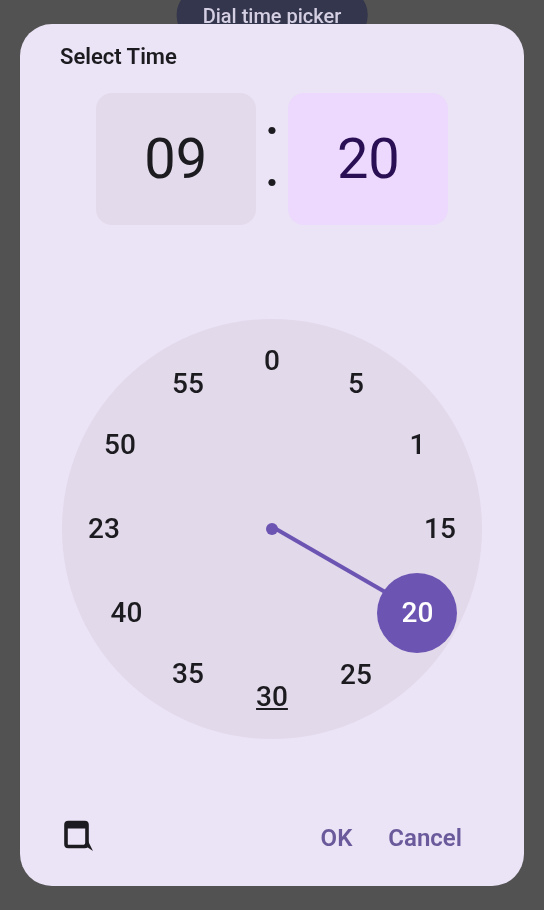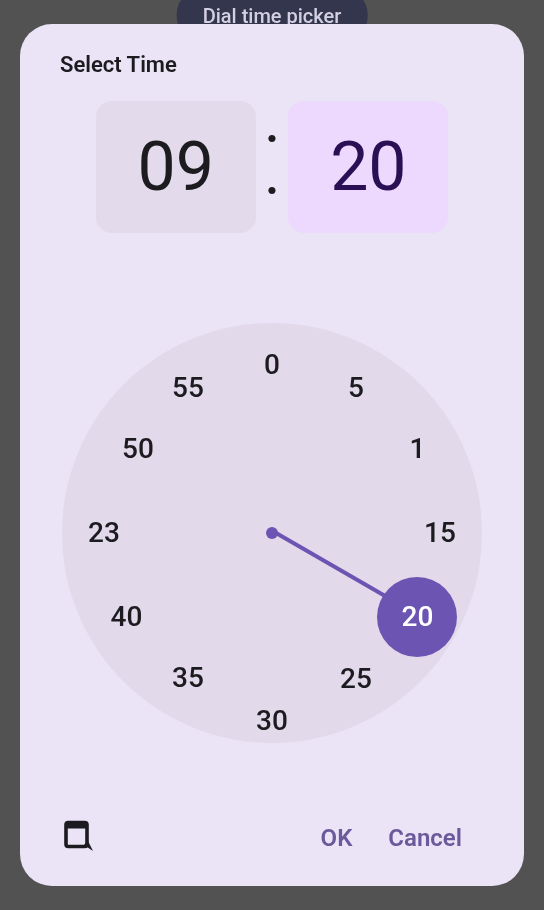--- a/index.html
+++ b/index.html
@@ -41,21 +41,21 @@
   .dialog {
     position: absolute;
     left: 20px;
     right: 20px;
     top: 24px;
     bottom: 24px;
     background: var(--dialog-bg);
     border-radius: 32px;
     display: flex;
     flex-direction: column;
-    padding: 28px 22px 20px 22px;
+    padding: 20px 22px 20px 22px;
     box-sizing: border-box;
   }
   .title {
     font-size: 22px;
     font-weight: 600;
     color: var(--text);
     padding-left: 18px;
     margin-bottom: 24px;
   }
   .time-row {
@@ -64,21 +64,21 @@
     justify-content: center;
     gap: 8px;
   }
   .time-box {
     width: 160px;
     height: 132px;
     border-radius: 16px;
     display: flex;
     align-items: center;
     justify-content: center;
-    font-size: 68px;
+    font-size: 56px;
     font-weight: 400;
     line-height: 1;
   }
   .time-box.hours {
     background: var(--subtle);
     color: var(--text);
   }
   .time-box.minutes {
     background: var(--accent-bg);
     color: var(--accent-fg);
@@ -192,25 +192,25 @@
       <div class="hand-center"></div>
       <div class="hand" id="hand" style="transform: rotate(-60deg); height: 168px;"></div>
       <div class="knob" id="knob" style="left: 355.492px; top: 294px;"></div>
 
     <div class="tick" style="left: 210px; top: 42px;">0</div>
         <div class="tick" style="left: 294px; top: 64.5077px;">5</div>
         <div class="tick" style="left: 355.492px; top: 126px;">1</div>
         <div class="tick" style="left: 378px; top: 210px;">15</div>
         <div class="tick selected" style="left: 355.492px; top: 294px;">20</div>
         <div class="tick" style="left: 294px; top: 356px;">25</div>
-        <div class="tick" style="left: 210px; top: 398px;">30</div>
+        <div class="tick" style="left: 210px; top: 378px; text-decoration: underline;">30</div>
         <div class="tick" style="left: 126px; top: 355.492px;">35</div>
         <div class="tick" style="left: 64.5077px; top: 294px;">40</div>
         <div class="tick" style="left: 42px; top: 210px;">23</div>
-        <div class="tick" style="left: 76px; top: 126px;">50</div>
+        <div class="tick" style="left: 58px; top: 126px;">50</div>
         <div class="tick" style="left: 126px; top: 64.5077px;">55</div>
       </div>
   </div>
 
   <div class="actions">
     <span class="mode-icon">
       <svg width="36" height="36" viewBox="0 0 24 24" fill="none">
         <rect x="4" y="3" width="14" height="16" rx="1.5" stroke="currentColor" stroke-width="2.4"></rect>
         <rect x="4" y="3" width="14" height="4" fill="currentColor"></rect>
         <path d="M16 18 L22 22 L18.5 15 Z" fill="currentColor"></path>

